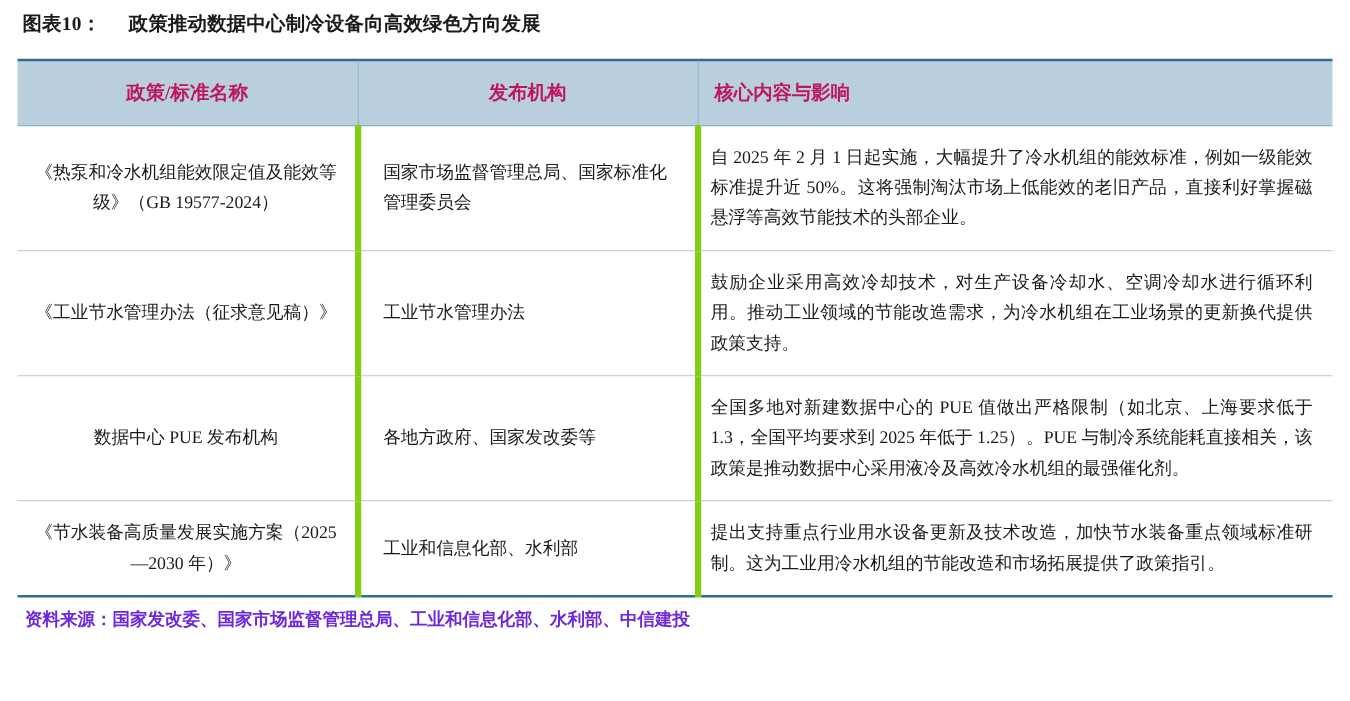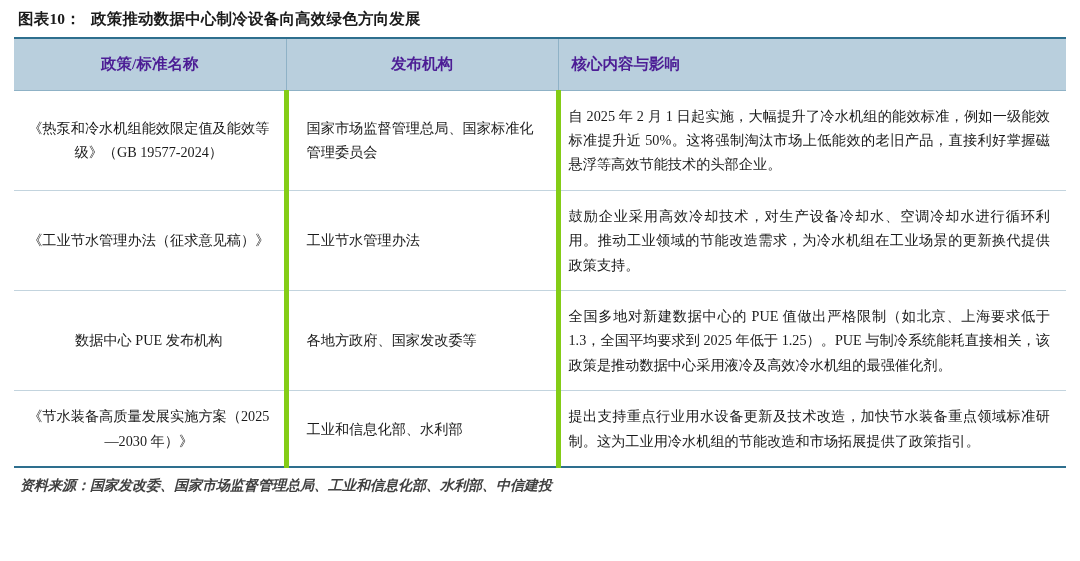--- a/index.html
+++ b/index.html
@@ -17,22 +17,22 @@
   .page {
     position: relative;
     width: 1080px;
     height: 561px;
     box-sizing: border-box;
     padding: 0 14px;
   }
   .fig-title {
     display: flex;
     align-items: baseline;
-    gap: 10px;
-    padding: 9px 4px 7px 4px;
+    gap: 22px;
+    padding: 9px 4px 17px 4px;
     font-weight: bold;
     font-size: 15.5px;
     letter-spacing: 0.2px;
   }
   .fig-title .label {
     white-space: nowrap;
   }
   .fig-title .text {
     white-space: nowrap;
   }
@@ -40,21 +40,21 @@
     border-collapse: collapse;
     width: 1052px;
     table-layout: fixed;
   }
   table.tbl col.c1 { width: 272px; }
   table.tbl col.c2 { width: 272px; }
   table.tbl col.c3 { width: 508px; }
 
   .tbl thead th {
     background: #b9cfdd;
-    color: #4c1d95;
+    color: #be185d;
     font-weight: bold;
     font-size: 15.5px;
     height: 52px;
     border-top: 2.5px solid #2e6f8e;
     border-bottom: 1px solid #8fb2c6;
     border-right: 1px solid #8fb2c6;
     text-align: center;
     vertical-align: middle;
     padding: 0 10px;
     box-sizing: border-box;
@@ -88,23 +88,22 @@
     border-right: none;
     text-align: justify;
     text-justify: inter-ideograph;
   }
   .tbl tbody tr:last-child td {
     border-bottom: 2.5px solid #2e6f8e;
   }
   .source {
     padding: 9px 6px 0 6px;
     font-size: 14px;
-    font-style: italic;
     font-weight: bold;
-    color: #404040;
+    color: #6d28d9;
   }
 </style>
 </head>
 <body>
 
 <div class="page">
 
   <div class="fig-title">
     <span class="label">图表10：</span>
     <span class="text">政策推动数据中心制冷设备向高效绿色方向发展</span>

